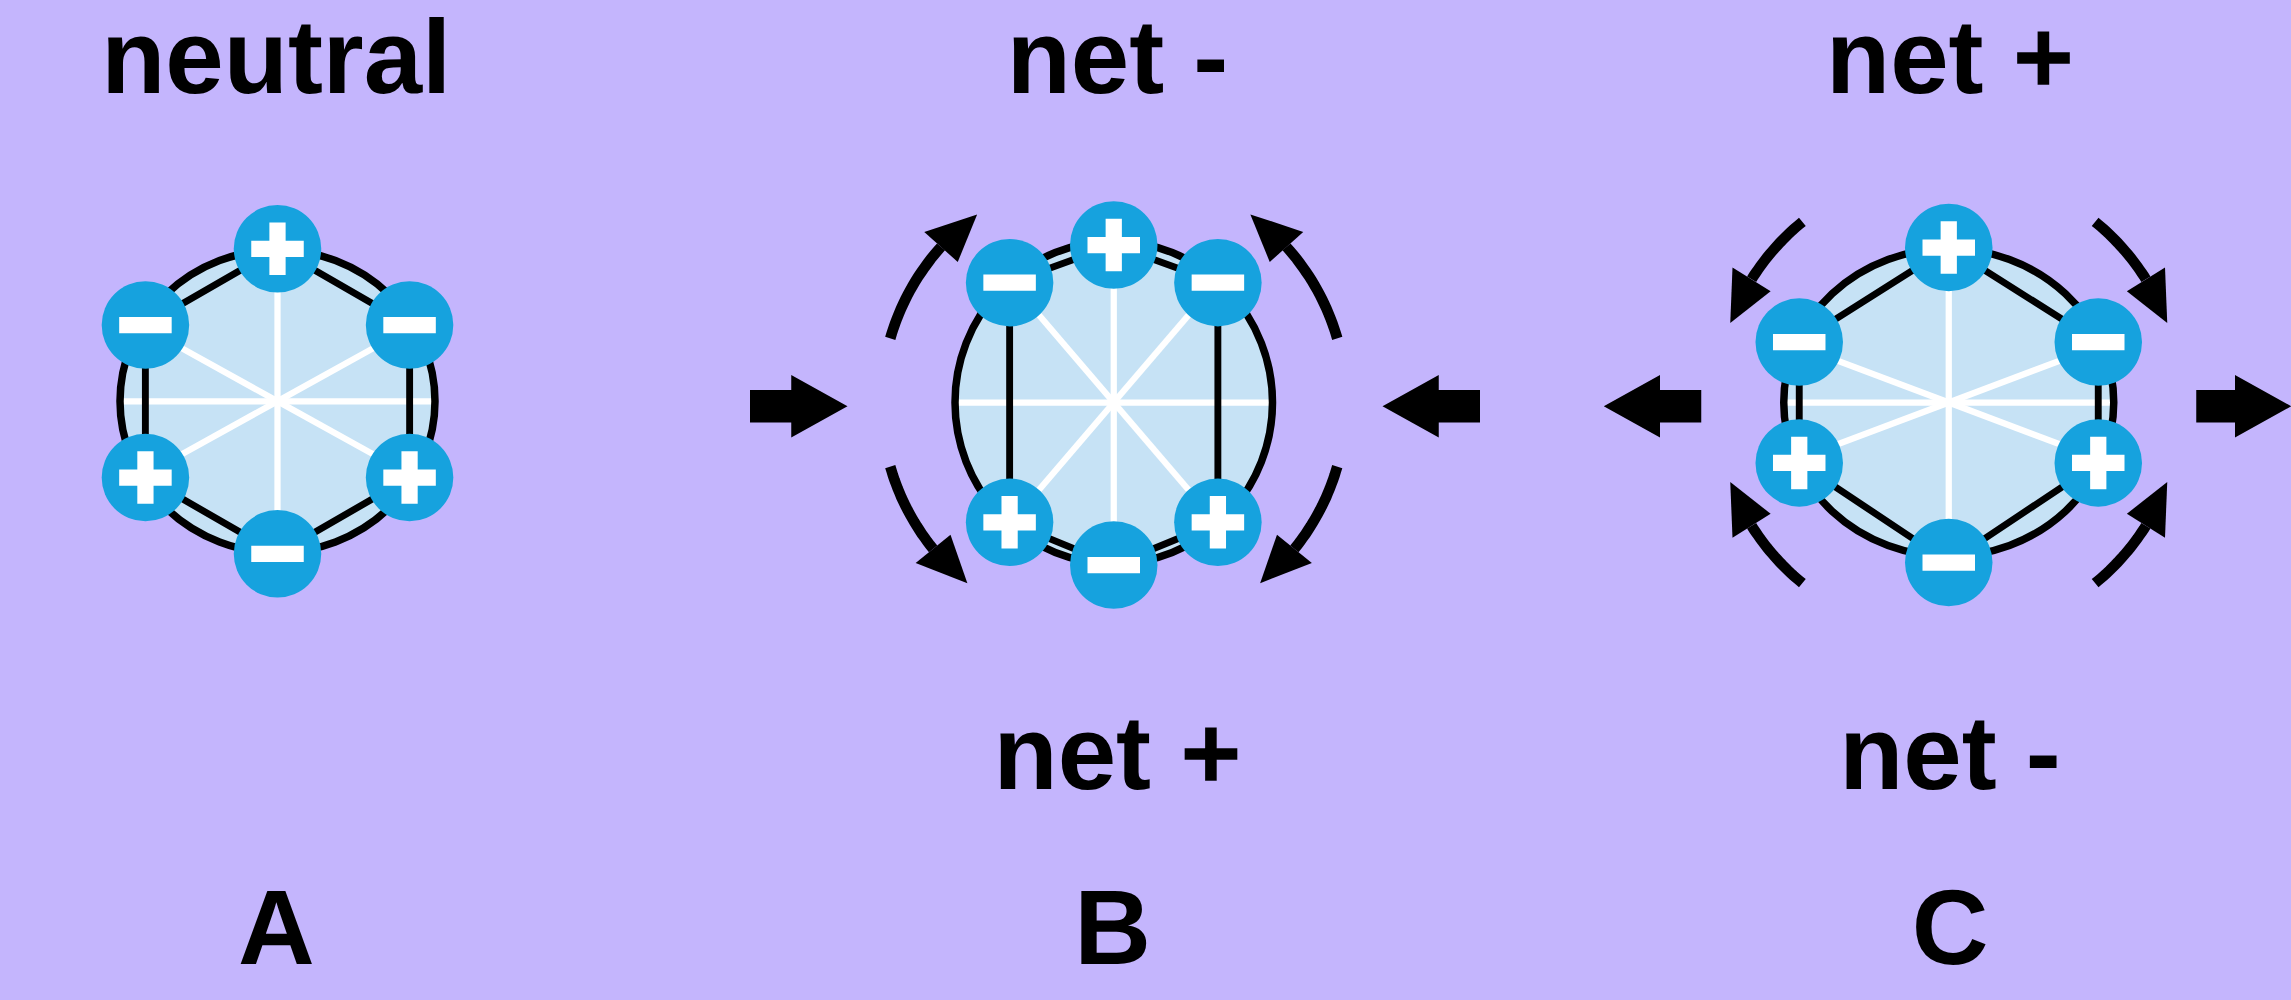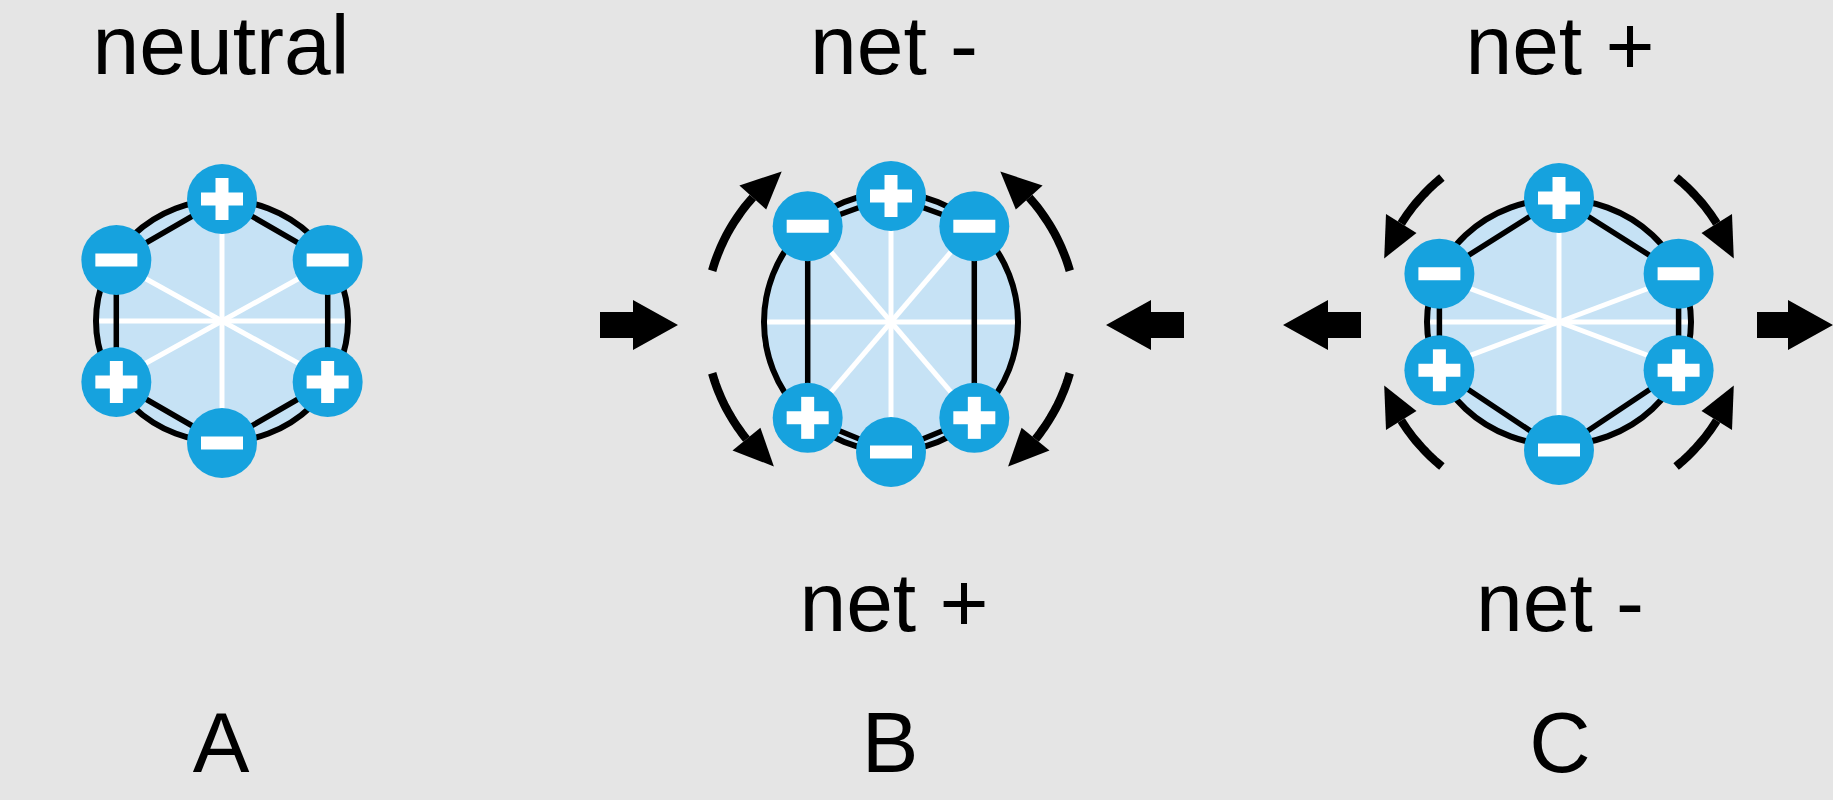--- a/index.html
+++ b/index.html
@@ -1,17 +1,17 @@
 <!DOCTYPE html>
 <html><head>
 <meta charset="utf-8">
 <style>
   html,body{margin:0;padding:0;background:#ffffff;}
-  .fig{position:relative;width:1833px;height:800px;background:#e5e5e5;overflow:hidden;
-       font-family:"Liberation Sans",sans-serif;}
+  .fig{position:relative;width:1833px;height:800px;background:#c4b5fd;overflow:hidden;
+       font-family:"Liberation Sans",sans-serif;font-weight:bold;}
   .fig svg{position:absolute;left:0;top:0;}
   .txt{position:absolute;transform:translateX(-50%);color:#000;line-height:1;
        white-space:nowrap;font-family:"Liberation Sans",sans-serif;}
   .title{font-size:84px;top:3px;}
   .caption{font-size:84px;top:560px;}
   .plabel{font-size:85px;top:700px;}
 </style>
 </head>
 <body>
 

